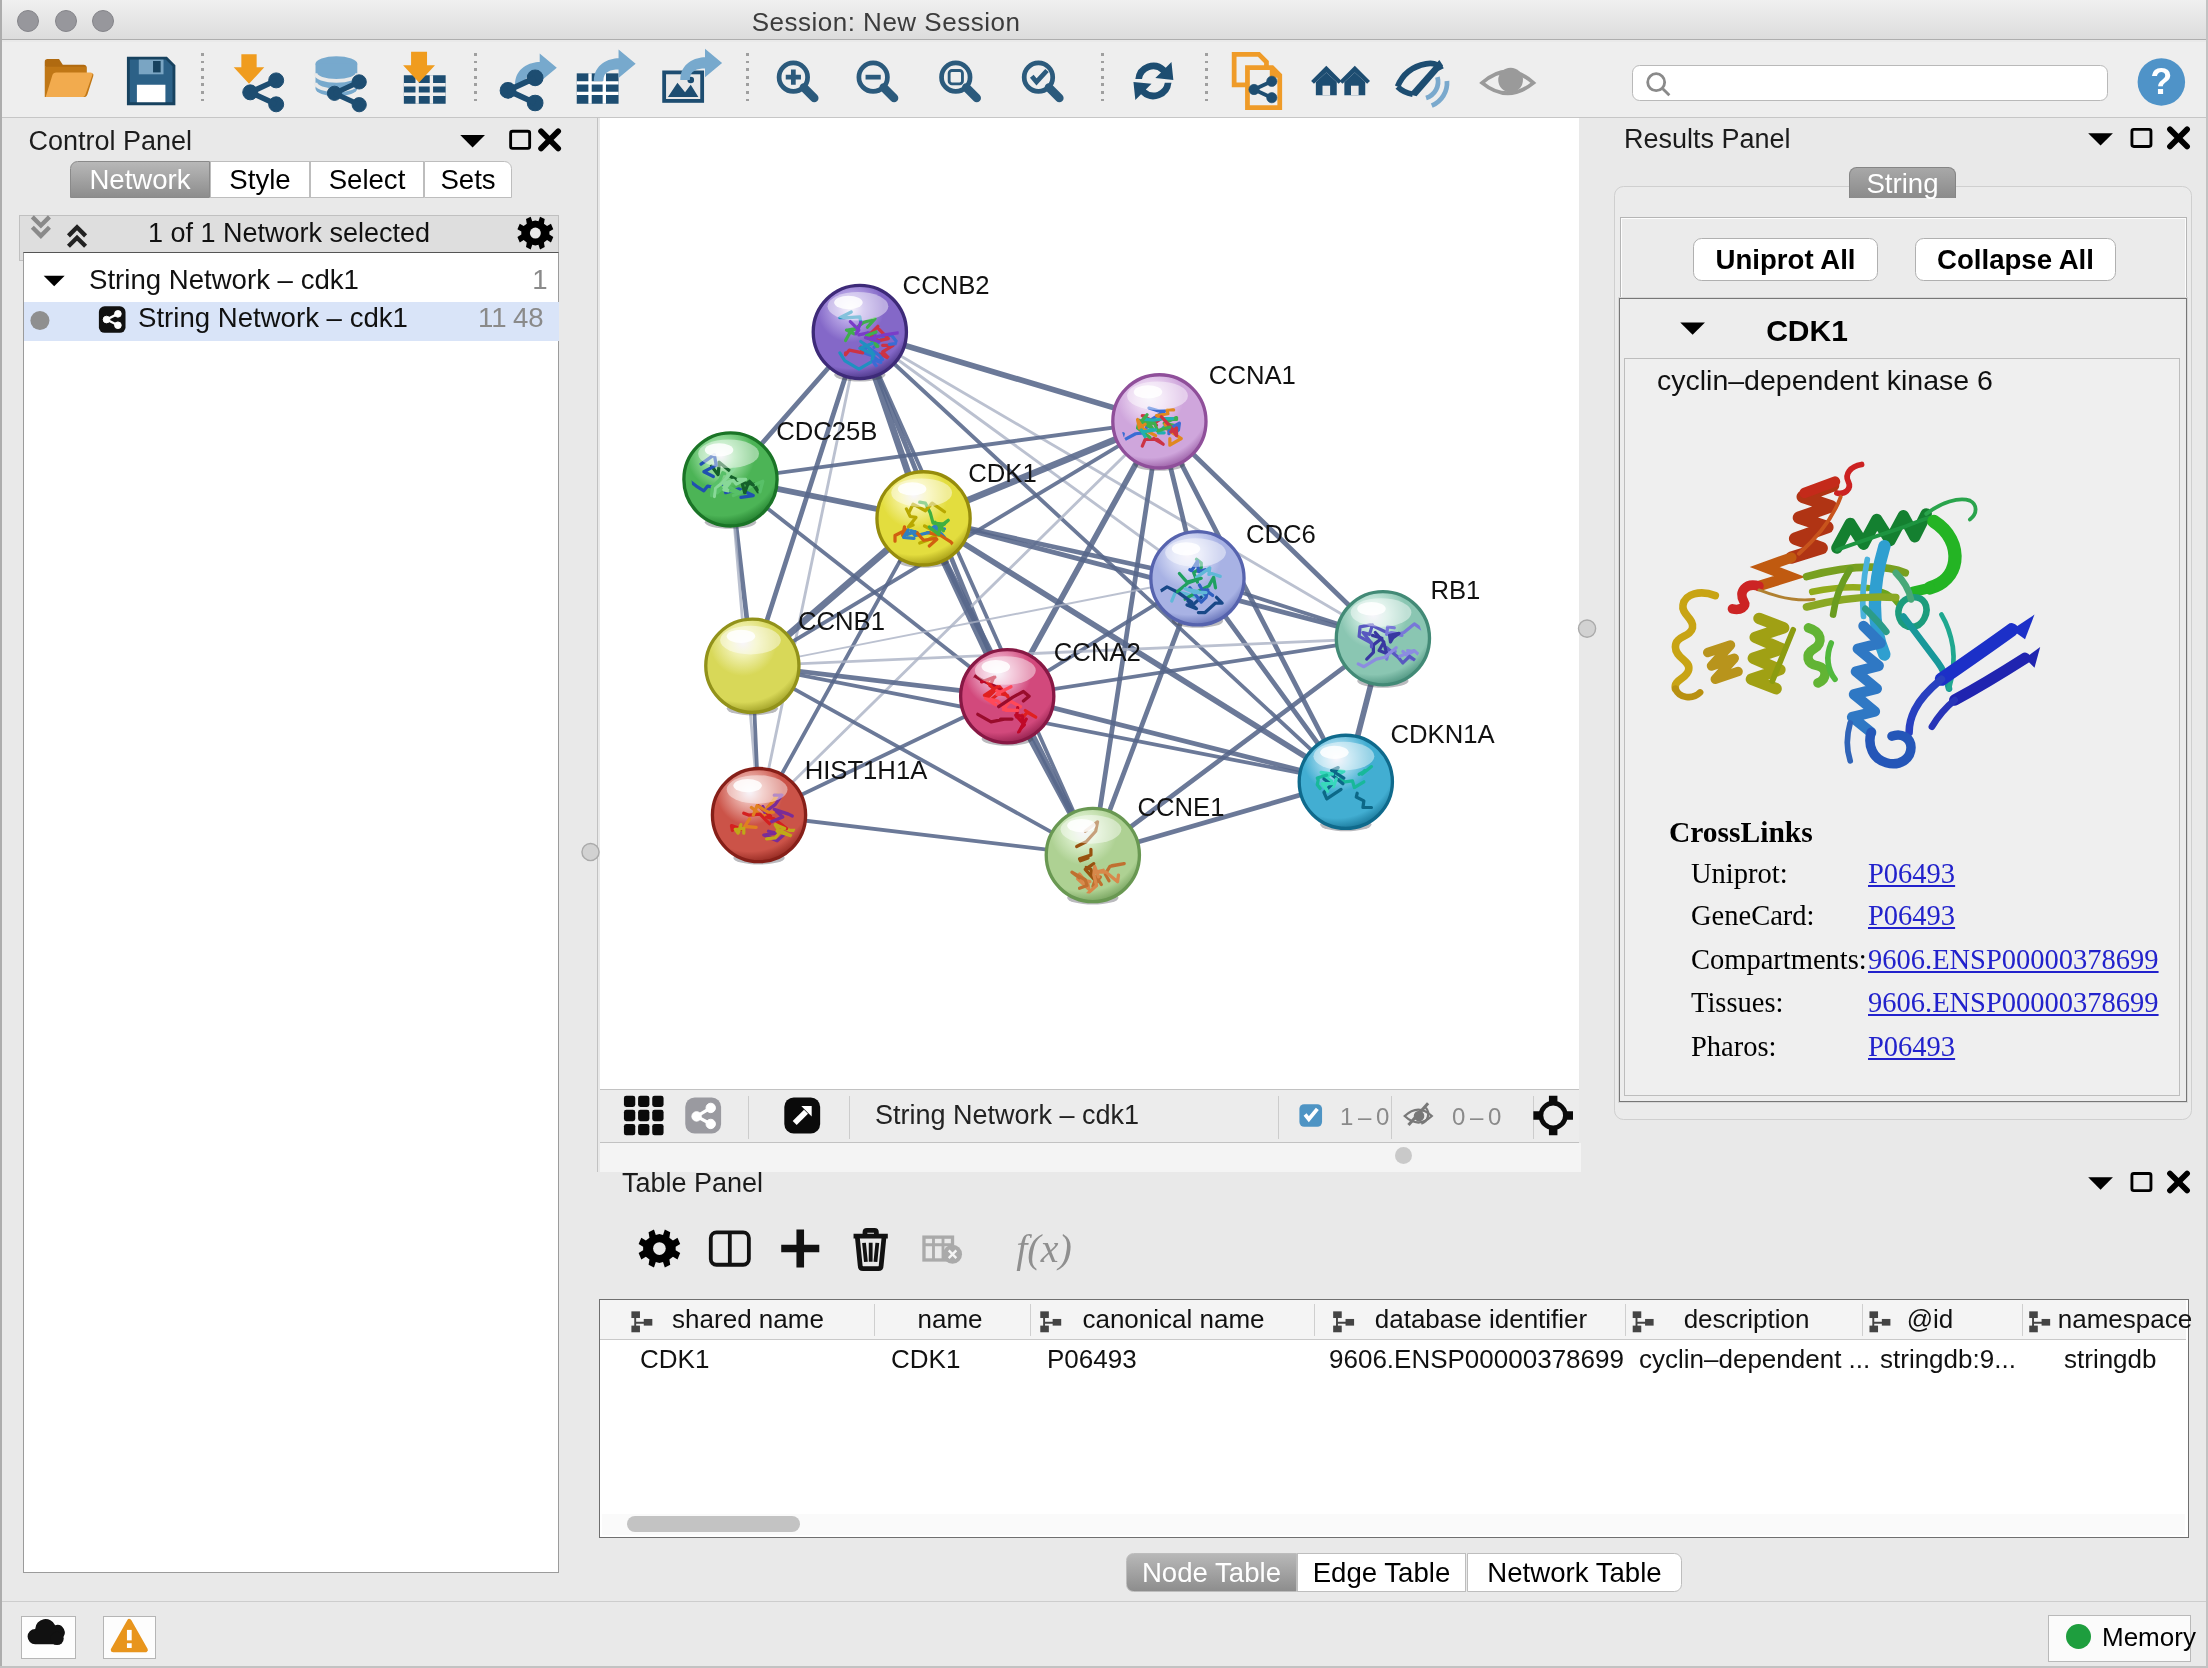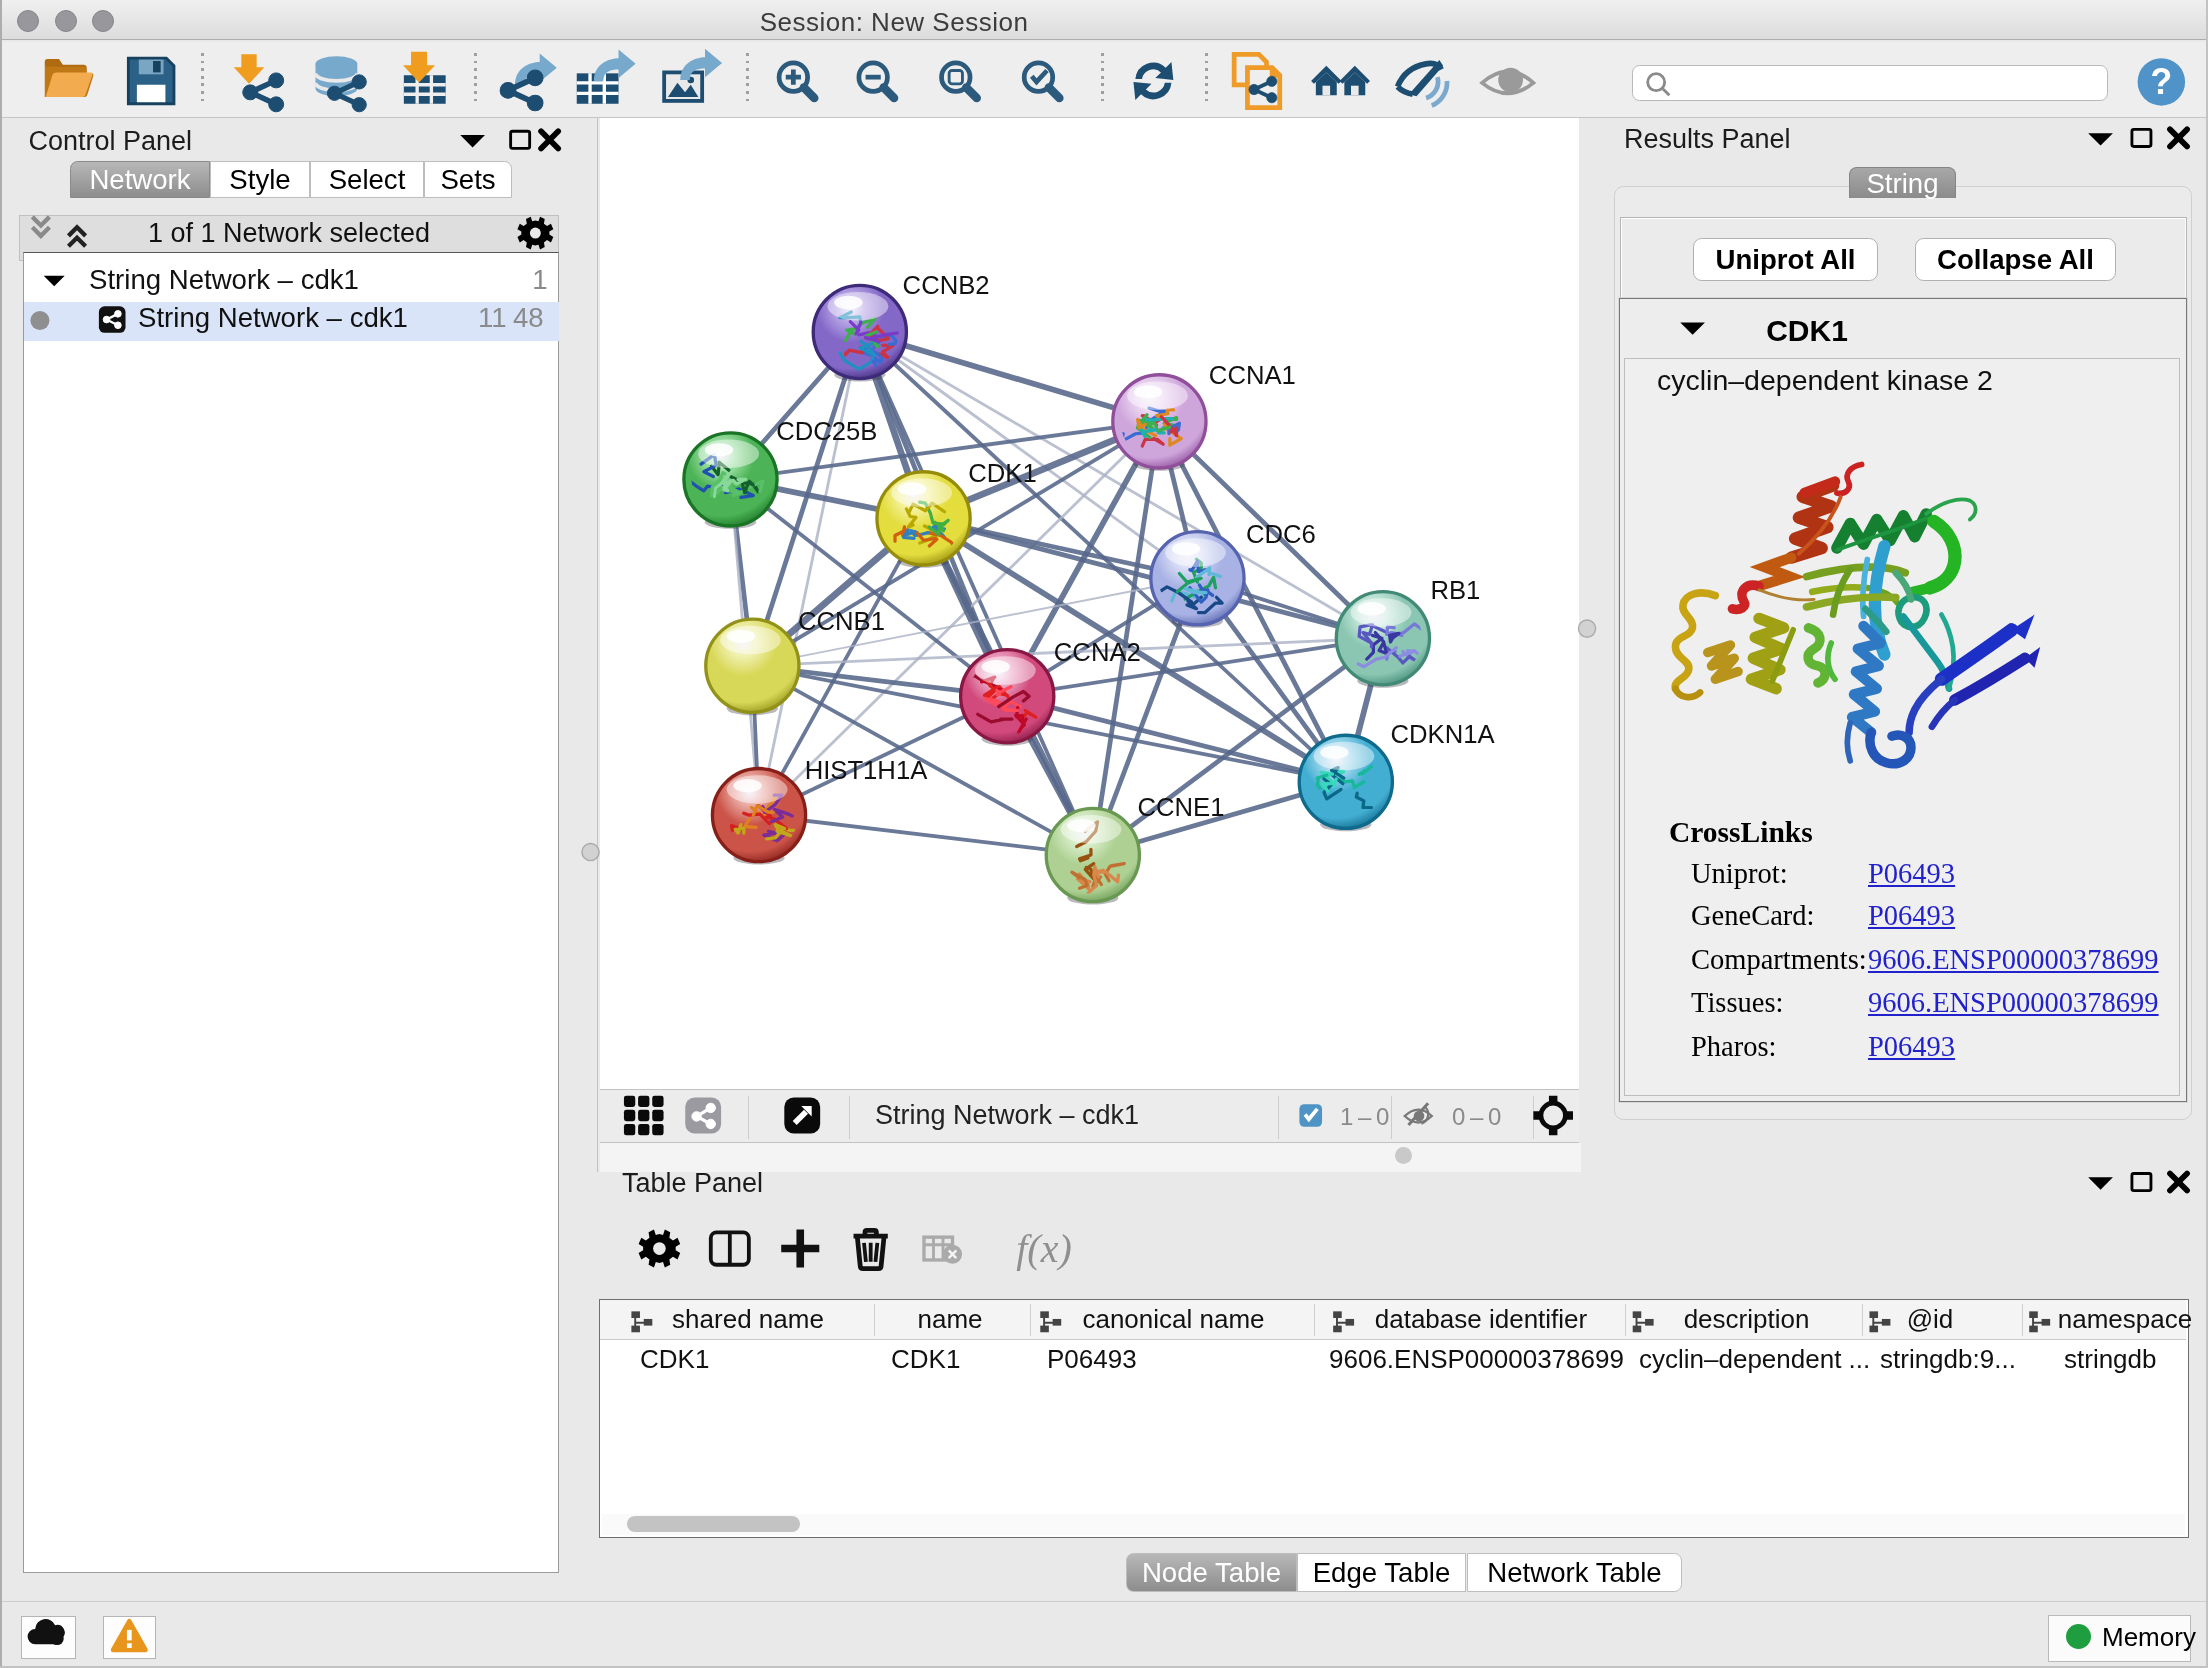--- a/index.html
+++ b/index.html
@@ -5,21 +5,21 @@
 * { margin:0; padding:0; box-sizing:border-box; }
 html,body { width:2208px; height:1668px; overflow:hidden; }
 body { font-family:"Liberation Sans", sans-serif; background:#e9e9e9; position:relative; }
 .abs { position:absolute; }
 
 
 #titlebar { position:absolute; left:0; top:0; width:2208px; height:40px;
   background:linear-gradient(#f0f0f0,#dcdcdc); border-bottom:1.9px solid #aeaeae; }
 .tlight { position:absolute; top:9.5px; width:22px; height:22px; border-radius:50%;
   background:#97979c; border:1px solid #85858a; }
-#title { position:absolute; top:6.7px; left:12px; width:1764px; text-align:center;
+#title { position:absolute; top:6.7px; left:4px; width:1764px; text-align:center;
   font-size:26px; font-weight:normal; color:#3c3c3c; letter-spacing:0.5px; }
 
 
 #toolbar { position:absolute; left:0; top:42px; width:2208px; height:76px;
   background:#eeeeee; border-bottom:1.9px solid #c6c6c6; }
 .tsep { position:absolute; top:11.4px; height:53px; width:2.9px;
   background:repeating-linear-gradient(#9f9f9f 0 2.9px, rgba(0,0,0,0) 2.9px 7.6px); }
 #searchbox { position:absolute; left:1632px; top:23px; width:476px; height:36px;
   background:#ffffff; border:1.9px solid #b9b9b9; border-radius:7.6px; }
 
@@ -745,21 +745,21 @@
 <div id="rpanel"></div>
 <div class="abs ptitle" style="left:1624px; top:124px;">Results Panel</div>
 <div id="stringtab">String</div>
 <div id="rtabbody"></div>
 <div id="rboxA"></div>
 <div class="rbtn" style="left:1693px; width:185px;">Uniprot All</div>
 <div class="rbtn" style="left:1915px; width:201px;">Collapse All</div>
 <div id="rboxB"></div>
 <div class="abs" style="left:1731px; top:314px; font-size:30px; font-weight:bold; color:#000; width:152px; text-align:center;">CDK1</div>
 <div id="rboxBi"></div>
-<div class="abs" style="left:1657px; top:364px; font-size:28.5px; color:#111;">cyclin–dependent kinase 2</div>
+<div class="abs" style="left:1657px; top:364px; font-size:28.5px; color:#111;">cyclin–dependent kinase 6</div>
 <svg class="abs" width="380" height="338" viewBox="0 0 400 355" style="left:1664px; top:447px;" fill="none" stroke-linecap="round">
 
   <path d="M208,18 C196,20 190,28 194,36 C198,44 190,50 182,48" stroke="#cc2222" stroke-width="6"></path>
 
   <path d="M178,40 L146,52 L176,62 L142,74 L172,84 L138,96 L166,106 L134,116" stroke="#b03414" stroke-width="13" stroke-linejoin="round"></path>
   <path d="M180,36 L148,48" stroke="#c42a1a" stroke-width="11"></path>
 
   <path d="M134,116 L106,126 L132,136 L100,146" stroke="#c05a10" stroke-width="11"></path>
   <path d="M186,52 C178,74 160,96 142,112" stroke="#c8541c" stroke-width="4"></path>
 

